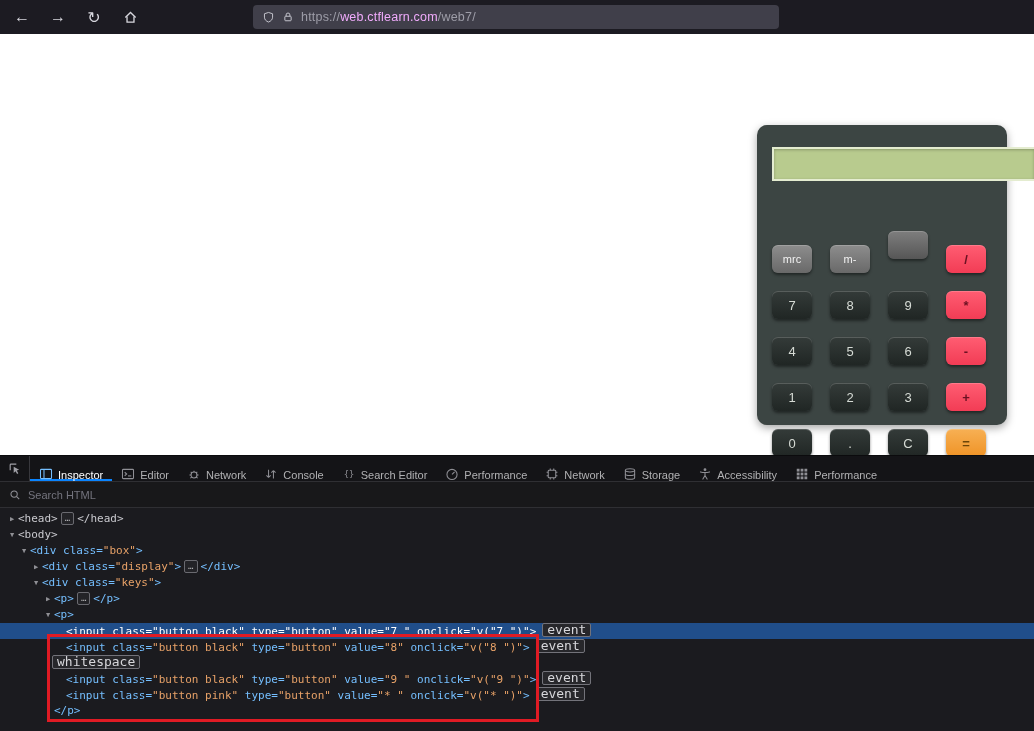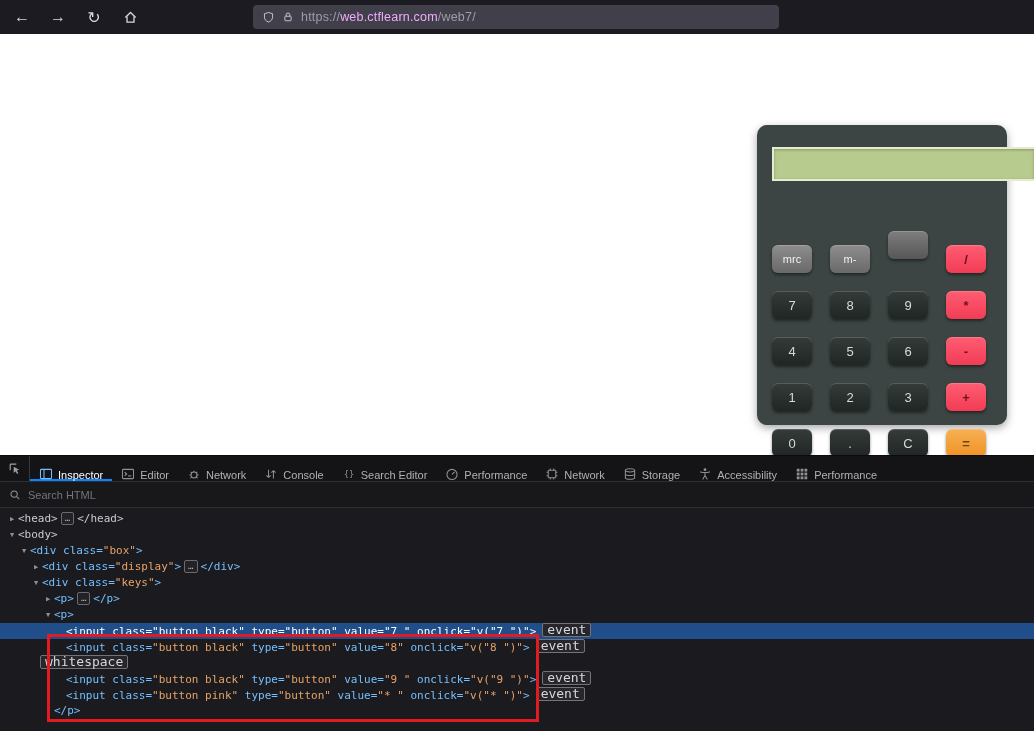--- a/index.html
+++ b/index.html
@@ -289,21 +289,21 @@
     <div id="markup">
         <div class="line" style="padding-left: 18px;"><span class="twisty" style="left: 6px;">▶</span><span class="tok tok-pl">&lt;head&gt;</span><span class="dots">…</span><span class="tok tok-pl">&lt;/head&gt;</span></div>
         <div class="line" style="padding-left: 18px;"><span class="twisty" style="left: 6px;">▼</span><span class="tok tok-pl">&lt;body&gt;</span></div>
         <div class="line" style="padding-left: 30px;"><span class="twisty" style="left: 18px;">▼</span><span class="tok tok-k">&lt;div class=</span><span class="tok tok-v">"box"</span><span class="tok tok-k">&gt;</span></div>
         <div class="line" style="padding-left: 42px;"><span class="twisty" style="left: 30px;">▶</span><span class="tok tok-k">&lt;div class=</span><span class="tok tok-v">"display"</span><span class="tok tok-k">&gt;</span><span class="dots">…</span><span class="tok tok-k">&lt;/div&gt;</span></div>
         <div class="line" style="padding-left: 42px;"><span class="twisty" style="left: 30px;">▼</span><span class="tok tok-k">&lt;div class=</span><span class="tok tok-v">"keys"</span><span class="tok tok-k">&gt;</span></div>
         <div class="line" style="padding-left: 54px;"><span class="twisty" style="left: 42px;">▶</span><span class="tok tok-k">&lt;p&gt;</span><span class="dots">…</span><span class="tok tok-k">&lt;/p&gt;</span></div>
         <div class="line" style="padding-left: 54px;"><span class="twisty" style="left: 42px;">▼</span><span class="tok tok-k">&lt;p&gt;</span></div>
         <div class="line sel" style="padding-left: 66px;"><span class="tok tok-k">&lt;input class=</span><span class="tok tok-v">"button black"</span><span class="tok tok-k"> type=</span><span class="tok tok-v">"button"</span><span class="tok tok-k"> value=</span><span class="tok tok-v">"7 "</span><span class="tok tok-k"> onclick=</span><span class="tok tok-v">"v("7 ")"</span><span class="tok tok-k">&gt;</span><span class="badge">event</span></div>
         <div class="line" style="padding-left: 66px;"><span class="tok tok-k">&lt;input class=</span><span class="tok tok-v">"button black"</span><span class="tok tok-k"> type=</span><span class="tok tok-v">"button"</span><span class="tok tok-k"> value=</span><span class="tok tok-v">"8"</span><span class="tok tok-k"> onclick=</span><span class="tok tok-v">"v("8 ")"</span><span class="tok tok-k">&gt;</span><span class="badge">event</span></div>
-        <div class="line" style="padding-left: 34px;"><span class="badge">whitespace</span></div>
+        <div class="line" style="padding-left: 46px;"><span class="badge">whitespace</span></div>
         <div class="line" style="padding-left: 66px;"><span class="tok tok-k">&lt;input class=</span><span class="tok tok-v">"button black"</span><span class="tok tok-k"> type=</span><span class="tok tok-v">"button"</span><span class="tok tok-k"> value=</span><span class="tok tok-v">"9 "</span><span class="tok tok-k"> onclick=</span><span class="tok tok-v">"v("9 ")"</span><span class="tok tok-k">&gt;</span><span class="badge">event</span></div>
         <div class="line" style="padding-left: 66px;"><span class="tok tok-k">&lt;input class=</span><span class="tok tok-v">"button pink"</span><span class="tok tok-k"> type=</span><span class="tok tok-v">"button"</span><span class="tok tok-k"> value=</span><span class="tok tok-v">"* "</span><span class="tok tok-k"> onclick=</span><span class="tok tok-v">"v("* ")"</span><span class="tok tok-k">&gt;</span><span class="badge">event</span></div>
         <div class="line" style="padding-left: 54px;"><span class="tok tok-k">&lt;/p&gt;</span></div>
       </div>
   </div>
 
   <div id="red-box"></div>
 
 </div>
 

